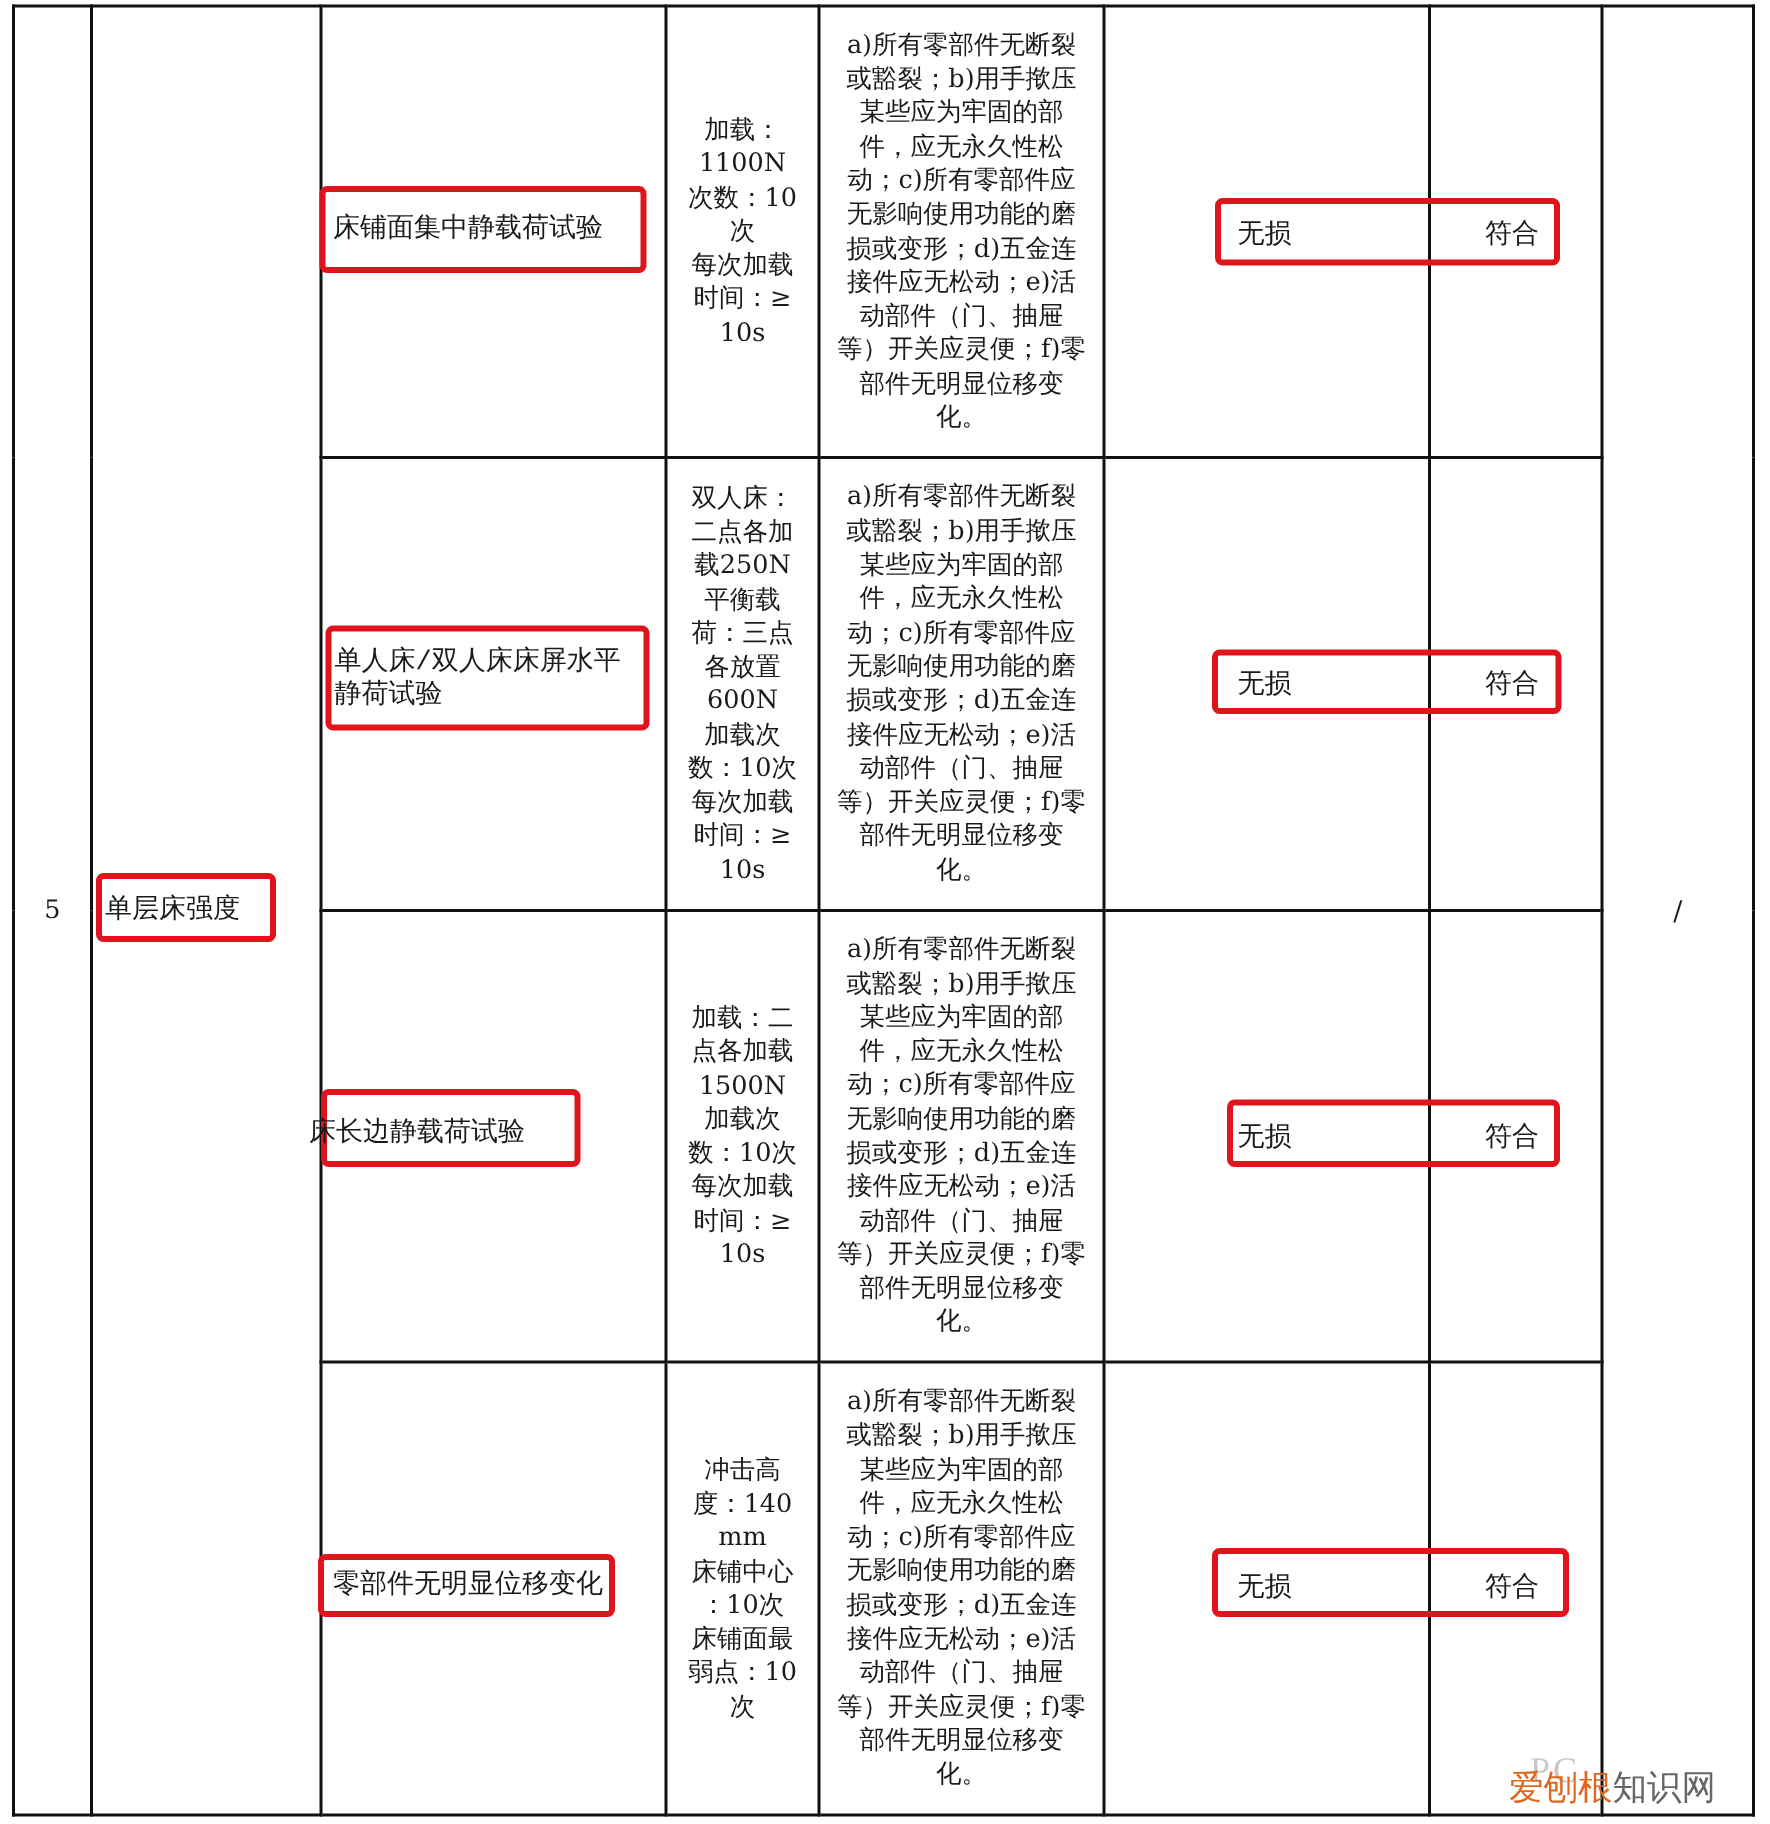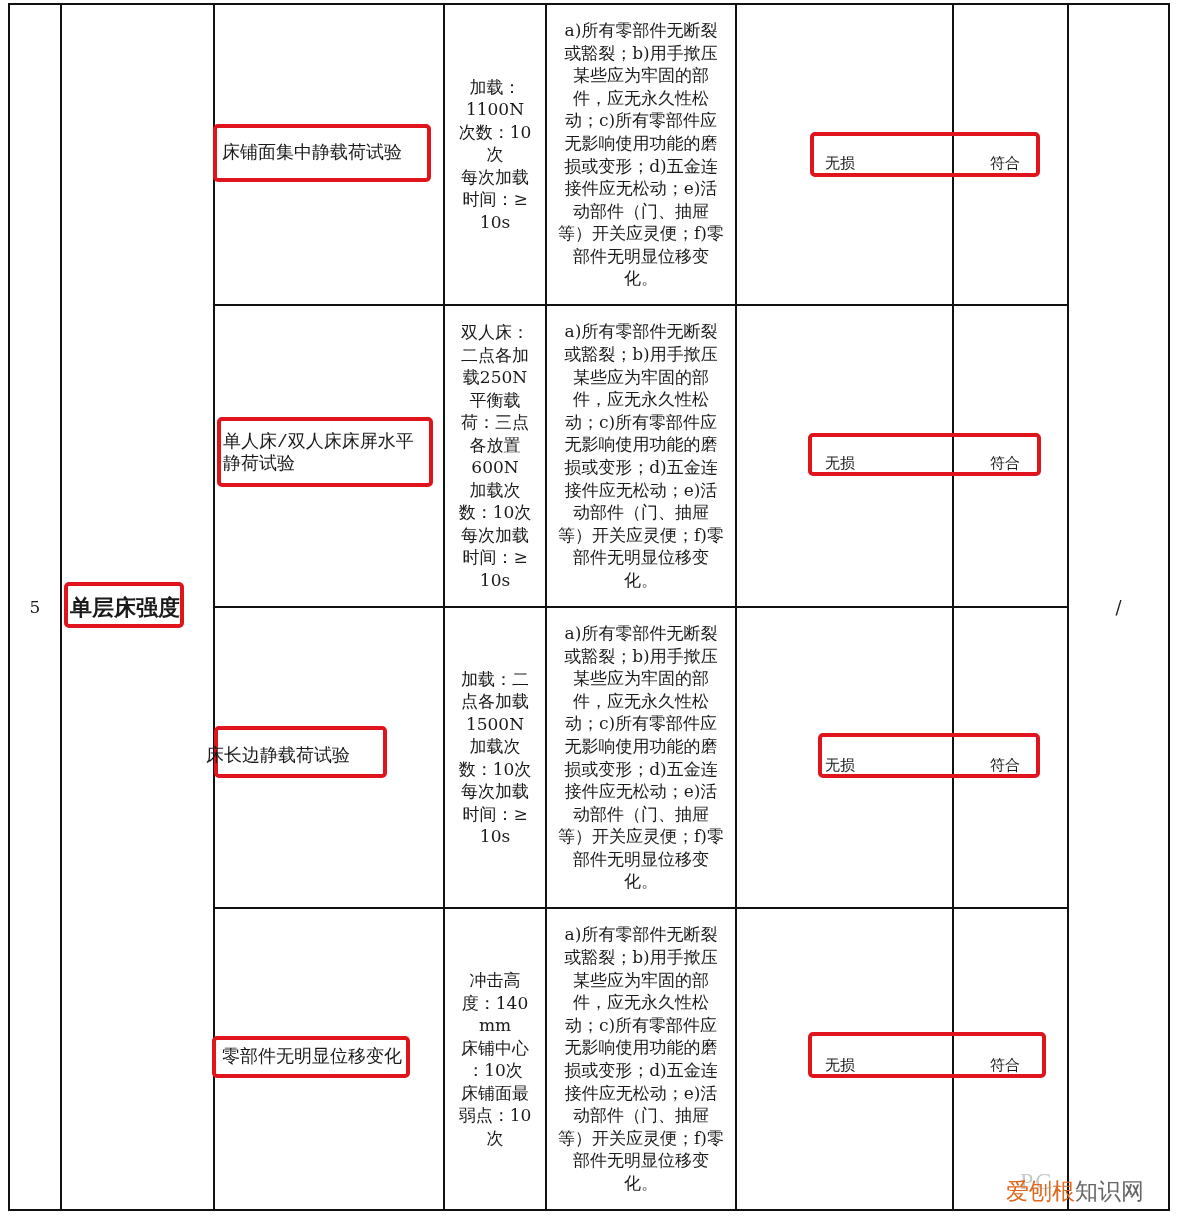--- a/index.html
+++ b/index.html
@@ -12,22 +12,22 @@
   .c-item { width:151px; }
   .c-test { width:228px; }
   .c-cond { width:100px; text-align:center; font-size:17px; line-height:22.5px;margin-left:36px; }
   .c-req { width:188px; text-align:center; font-size:17px; line-height:22.6px; padding:0 6px; }
   .c-res { width:215px; }
   .c-judge { width:113px; }
   .c-note { width:100px; text-align:center; font-size:18px; }
   .cond-text, .req-text { white-space:pre-line; display:block; }
   .req-text { padding:0 8px; }
   .redbox { position:absolute; border:4px solid #e0141c; border-radius:5px; box-sizing:border-box; }
-  .label { position:absolute; font-size:15px; white-space:nowrap;margin-top:11px; }
-  .item-label { position:absolute; font-size:22px;font-weight:bold; }
+  .label { position:absolute; font-size:18px; white-space:nowrap; }
+  .item-label { position:absolute; font-size:18px; }
   .test-label { position:absolute; font-size:18px; line-height:22px;font-family:Liberation Mono, monospace; }
   .watermark { position:absolute; left:1006px; top:1176px; font-family:Liberation Sans, sans-serif; font-size:23px; }
   .wm-pc { position:absolute; left:1020px; top:1168px; font-size:24px; color:#c8c8c8; font-family:Liberation Serif, serif; letter-spacing:2px; }
   .wm-a { color:#e0681e; }
   .wm-b { color:#666; }
 </style>
 </head>
 <body>
 
 <table class="tbl">

